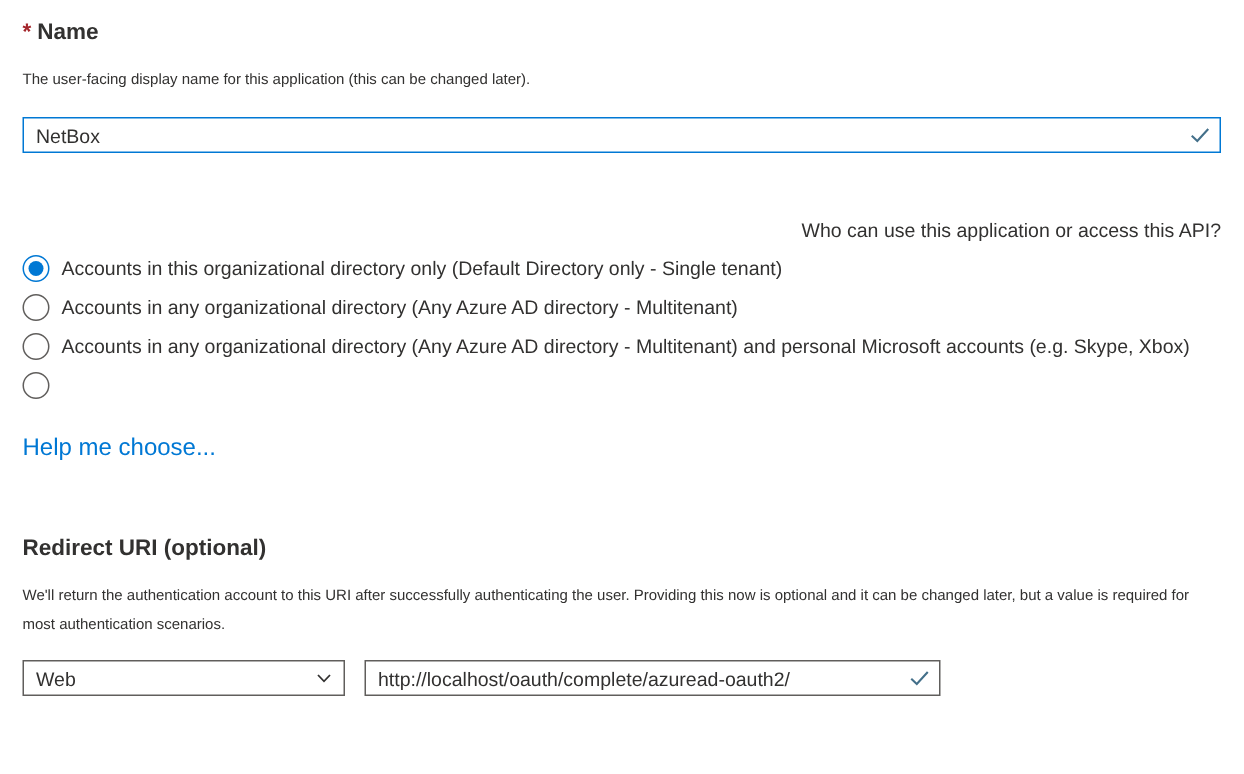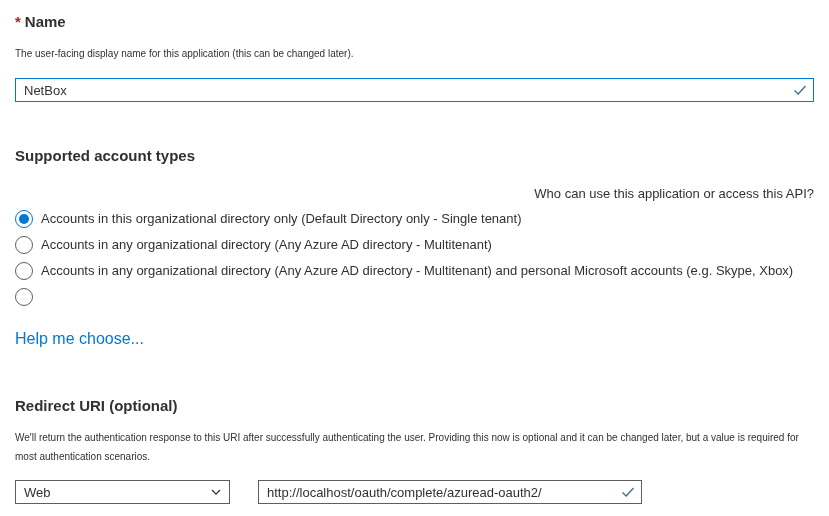--- a/index.html
+++ b/index.html
@@ -106,21 +106,21 @@
     color: #0078d4;
     text-decoration: none;
     cursor: pointer;
   }
 
   .section-3 { margin-top: 48px; }
 
   .uri-row {
     display: flex;
     align-items: center;
-    gap: 28px;
+    gap: 13px;
     margin-top: 14px;
   }
   .dropdown {
     position: relative;
     display: flex;
     align-items: center;
     width: 215px;
     height: 24px;
     border: 1px solid #605e5c;
     background: #ffffff;
@@ -153,21 +153,20 @@
       <input type="text" value="NetBox" style="">
       <span class="check-icon">
         <svg width="14" height="14" viewBox="0 0 14 14">
             <path d="M1.5 7.5 L5.2 11 L12.5 3" fill="none" stroke="#44708a" stroke-width="1.4"></path>
           </svg>
       </span>
     </div>
   </section>
 
   <section class="section-2">
-    <h2 class="section-title">Supported account types</h2>
     <p class="question">Who can use this application or access this API?</p>
 
     <div class="radio-group">
       <label class="radio-row">
         <span class="radio selected"></span>
         <span class="radio-label">Accounts in this organizational directory only (Default Directory only - Single tenant)</span>
       </label>
       <label class="radio-row">
         <span class="radio"></span>
         <span class="radio-label">Accounts in any organizational directory (Any Azure AD directory - Multitenant)</span>
@@ -179,21 +178,21 @@
       <label class="radio-row">
         <span class="radio"></span>
       </label>
     </div>
 
     <a class="help-link">Help me choose...</a>
   </section>
 
   <section class="section-3">
     <h2 class="section-title">Redirect URI (optional)</h2>
-    <p class="desc">We'll return the authentication response to this URI after successfully authenticating the user. Providing this now is optional and it can be changed later, but a value is required for most authentication scenarios.</p>
+    <p class="desc">We'll return the authentication account to this URI after successfully authenticating the user. Providing this now is optional and it can be changed later, but a value is required for most authentication scenarios.</p>
 
     <div class="uri-row">
       <div class="dropdown">
         <span class="dropdown-value">Web</span>
         <span class="chevron-icon">
           <svg width="12" height="12" viewBox="0 0 12 12">
               <path d="M2 4 L6 8.2 L10 4" fill="none" stroke="#323130" stroke-width="1.2"></path>
             </svg>
         </span>
       </div>

